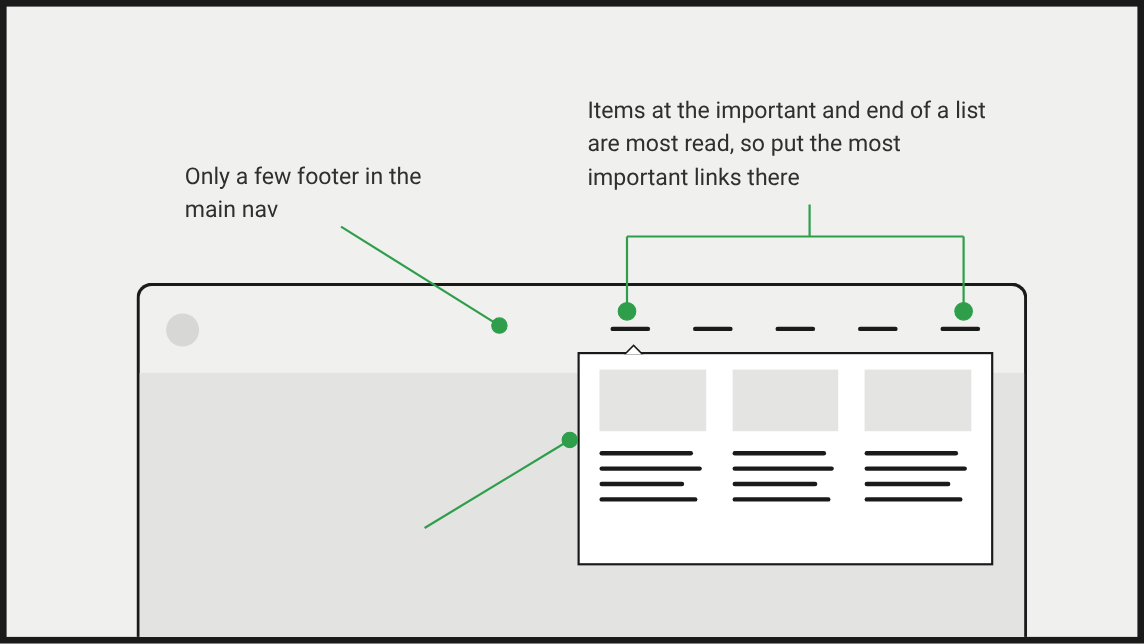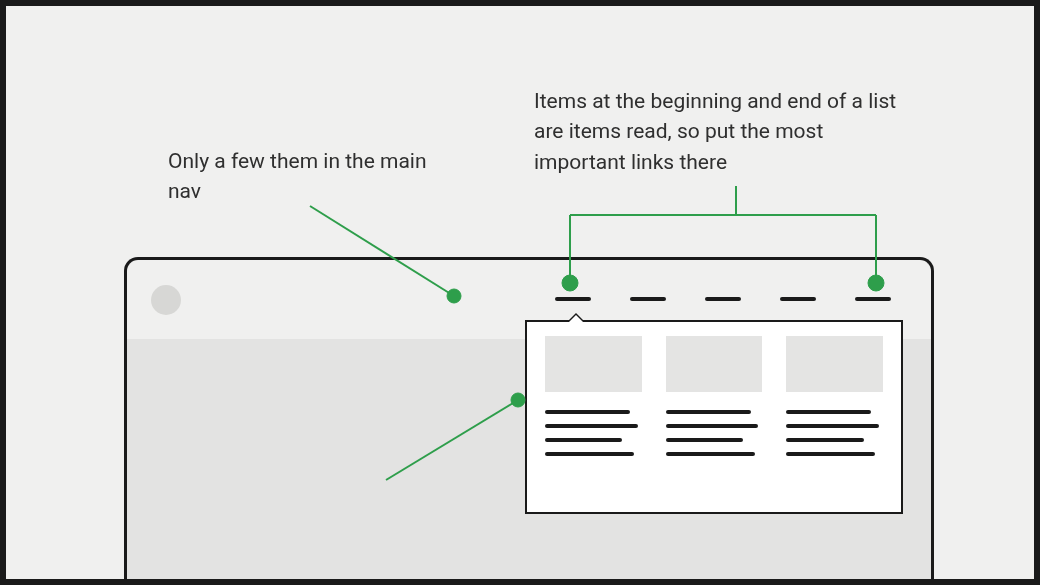--- a/index.html
+++ b/index.html
@@ -119,23 +119,23 @@
     position: absolute;
     left: 0; top: 0;
     width: 1028px;
     height: 573px;
     pointer-events: none;
   }
 </style>
 </head>
 <body>
 
-<div class="annotation" style="left:162px; top:140px; width:260px;">Only a few them in the main nav</div>
-
-<div class="annotation" style="left:528px; top:80px; width:370px;">Items at the beginning and end of a list are items read, so put the most important links there</div>
+<div class="annotation" style="left:162px; top:140px; width:260px;">Only a few footer in the main nav</div>
+
+<div class="annotation" style="left:528px; top:80px; width:370px;">Items at the important and end of a list are most read, so put the most important links there</div>
 
 <div class="annotation" style="left:162px; top:420px; width:300px;">Group up secondary links in a mega menu or stick them in the footer</div>
 
 <div class="browser-frame">
   <div class="browser-header">
     <div class="window-dot"></div>
     <div class="nav-items">
       <div class="nav-item"></div>
       <div class="nav-item"></div>
       <div class="nav-item"></div>

